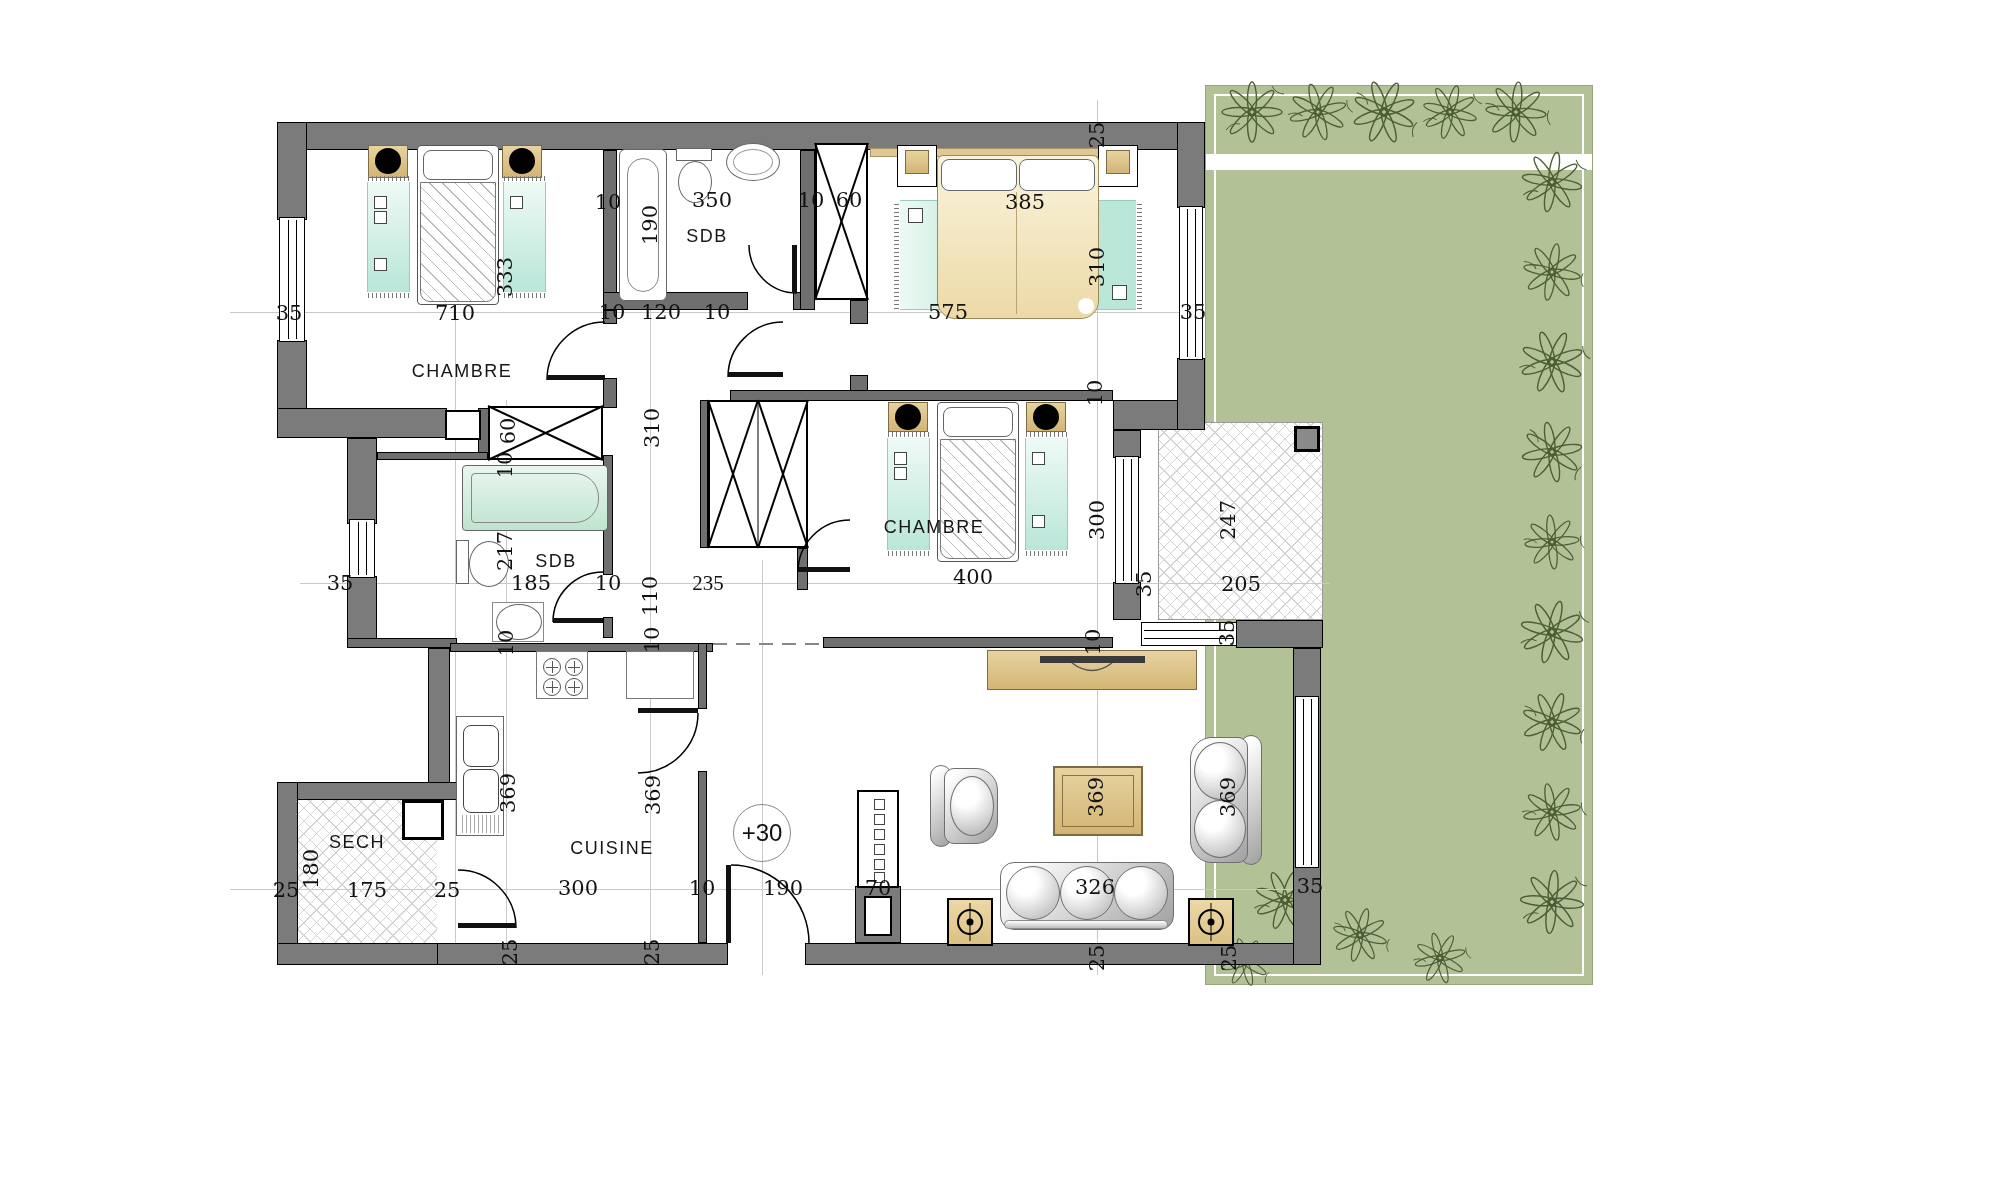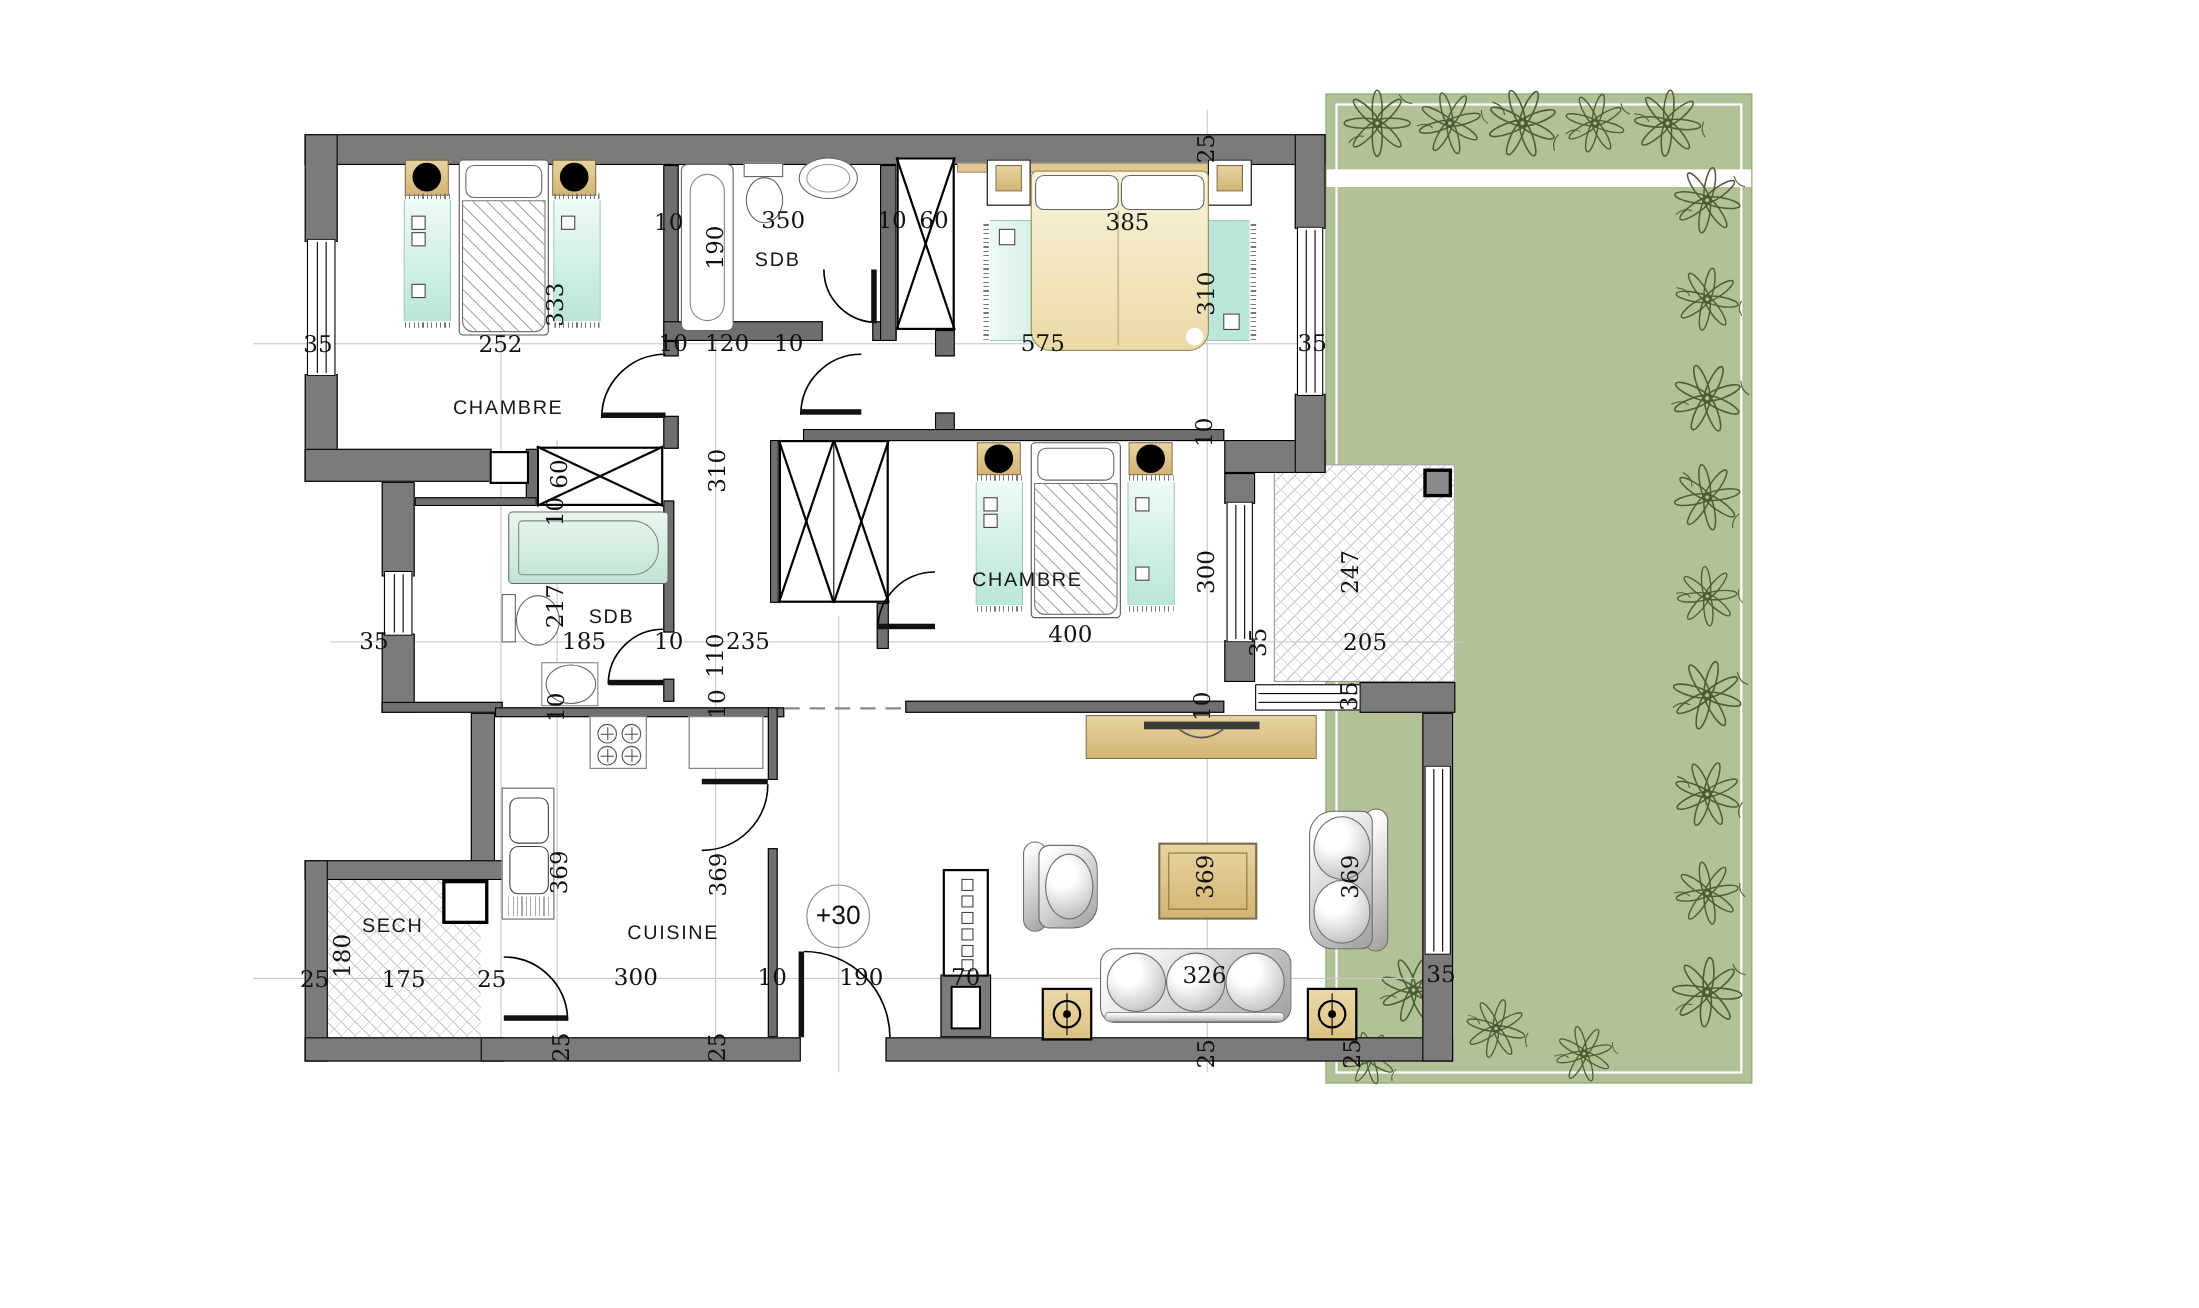--- a/index.html
+++ b/index.html
@@ -378,21 +378,21 @@
       <line x1="758" y1="400" x2="808" y2="548"></line>
         <line x1="808" y1="400" x2="758" y2="548"></line>
       <line x1="758" y1="400" x2="758" y2="548" stroke-width="1"></line>
     </g>
     <path d="M713,644 L823,644" stroke="#888" stroke-width="2" stroke-dasharray="14 9" fill="none"></path>
     <path d="M1072,663 Q1092,678 1112,663" stroke="#555" stroke-width="1.5" fill="none"></path>
   </svg>
 
   <div id="labels">
       <span class="dim" style="left: 289px; top: 313px;">35</span>
-      <span class="dim" style="left: 455px; top: 313px;">252</span>
+      <span class="dim" style="left: 455px; top: 313px;">710</span>
       <span class="dim v" style="left: 505px; top: 277px;">333</span>
       <span class="dim" style="left: 608px; top: 202px;">10</span>
       <span class="dim v" style="left: 650px; top: 225px;">190</span>
       <span class="dim" style="left: 712px; top: 200px;">350</span>
       <span class="dim" style="left: 811px; top: 200px;">10</span>
       <span class="dim" style="left: 849px; top: 200px;">60</span>
       <span class="dim" style="left: 1025px; top: 202px;">385</span>
       <span class="dim v" style="left: 1097px; top: 267px;">310</span>
       <span class="dim v" style="left: 1097px; top: 135px;">25</span>
       <span class="dim" style="left: 948px; top: 312px;">575</span>
@@ -401,21 +401,21 @@
       <span class="dim" style="left: 661px; top: 312px;">120</span>
       <span class="dim" style="left: 717px; top: 312px;">10</span>
       <span class="dim v" style="left: 508px; top: 431px;">60</span>
       <span class="dim v" style="left: 505px; top: 465px;">10</span>
       <span class="dim v" style="left: 652px; top: 428px;">310</span>
       <span class="dim v" style="left: 1095px; top: 393px;">10</span>
       <span class="dim v" style="left: 505px; top: 551px;">217</span>
       <span class="dim" style="left: 531px; top: 583px;">185</span>
       <span class="dim" style="left: 608px; top: 583px;">10</span>
       <span class="dim v" style="left: 650px; top: 596px;">110</span>
-      <span class="dim" style="left: 680px; top: 583px;">235</span>
+      <span class="dim" style="left: 708px; top: 583px; font-family: Liberation Serif, serif;">235</span>
       <span class="dim" style="left: 340px; top: 583px;">35</span>
       <span class="dim" style="left: 973px; top: 577px;">400</span>
       <span class="dim v" style="left: 1097px; top: 520px;">300</span>
       <span class="dim v" style="left: 1228px; top: 520px;">247</span>
       <span class="dim" style="left: 1241px; top: 584px;">205</span>
       <span class="dim v" style="left: 1144px; top: 584px;">35</span>
       <span class="dim v" style="left: 1227px; top: 633px;">35</span>
       <span class="dim v" style="left: 1093px; top: 642px;">10</span>
       <span class="dim v" style="left: 506px; top: 643px;">10</span>
       <span class="dim v" style="left: 652px; top: 640px;">10</span>

